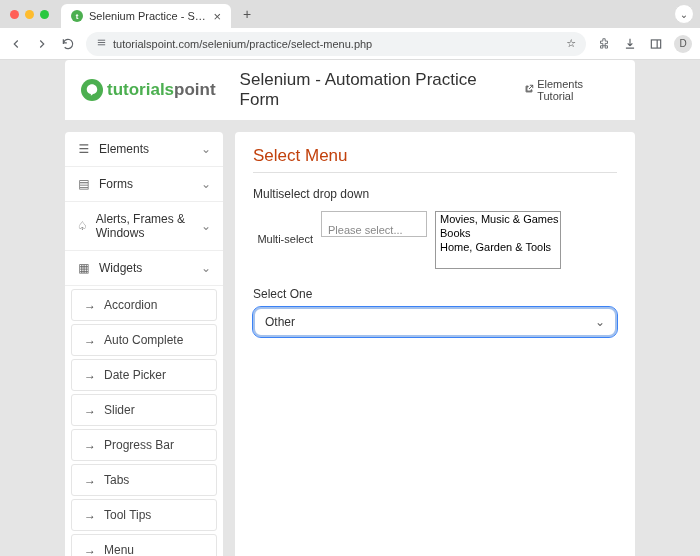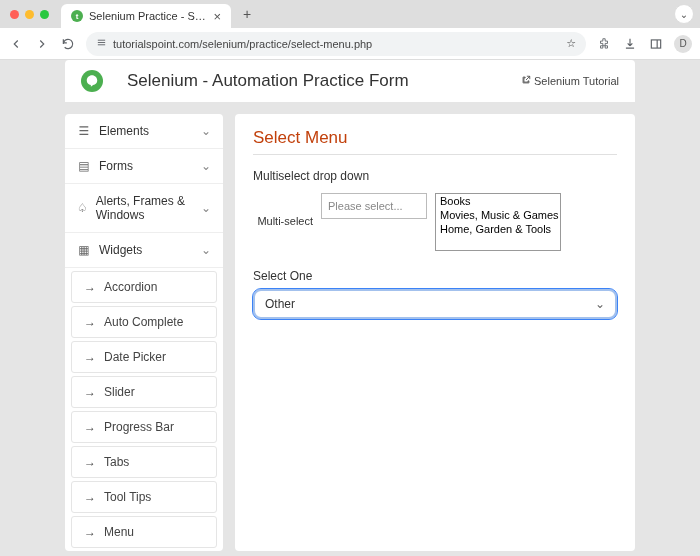--- a/index.html
+++ b/index.html
@@ -50,21 +50,21 @@
     .sb-item { display:flex; align-items:center; padding:8px 12px; border:1px solid #e5e5e5; margin:3px 6px; border-radius:3px; gap:8px; color:#444; cursor:pointer;}
     .sb-item .arrow { font-size:12px;}
     
     
     .main-panel { flex:1; background:#fff; border-radius:4px; padding:14px 18px;}
     .main-heading { font-size:17px; color:#c2410c; margin-bottom:6px; font-weight:500;}
     .hr { border:none; border-top:1px solid #e0e0e0; margin-bottom:14px;}
     .subheading { font-size:12px; color:#333; margin-bottom:10px;}
     .multi-row { display:flex; align-items:flex-start; gap:8px; margin-bottom:18px;}
     .multi-label { font-size:11px; color:#333; padding-top:22px; width:60px; text-align:right;}
-    .single-select-input { flex:0 0 106px; height:22px; border:1px solid #bbb; font-size:11px; color:#888; padding:12px 6px; display:flex; align-items:center;}
+    .single-select-input { flex:0 0 106px; height:22px; border:1px solid #bbb; font-size:11px; color:#888; padding:12px 6px; display:flex; }
     .multi-list { border:1px solid #999; font-size:11px; background:#fff; width:126px; overflow-y:scroll; height:58px;}
     .multi-list .opt { padding:1px 4px; white-space:nowrap; cursor:pointer;}
     .select-one label { font-size:12px; color:#333; display:block; margin-bottom:6px;}
     .select-one-box { border:2px solid #a3c1ed; border-radius:8px; padding:6px 10px; display:flex; align-items:center; font-size:12px; color:#333; cursor:pointer; outline:1px solid #3b82f6; outline-offset:0;}
     .select-one-box .chev { margin-left:auto; color:#666;}
   </style>
 </head>
 <body>
 
 <div class="browser-chrome">
@@ -133,29 +133,30 @@
 
 <div class="page-wrap">
   <div class="page-container">
     <div class="page-header">
       <div class="logo">
         <div class="logo-badge">
           <svg viewBox="0 0 24 24">
               <path d="M12 2C7 2 3 6 3 11c0 4 3 7 7 8v3l4-3c4-1 7-4 7-8 0-5-4-9-9-9z" fill="#fff"></path>
             </svg>
         </div>
+        <span class="logo-text"><span class="green">tutorials</span><span class="gray">point</span></span>
       </div>
       <span class="page-title">Selenium - Automation Practice Form</span>
       <a class="tutorial-link">
         <span>
           <svg width="10" height="10" viewBox="0 0 24 24">
               <path d="M14 3h7v7M21 3l-9 9M5 5h5v2H7v10h10v-3h2v5H5V5z" stroke="#444" stroke-width="2" fill="none"></path>
             </svg>
         </span>
-        <span>Selenium Tutorial</span>
+        <span>Elements Tutorial</span>
       </a>
     </div>
 
     <div class="content-row">
       <div class="sidebar">
         <div class="sb-cat">
           <span class="sb-icon">☰</span>
           <span>Elements</span>
           <span class="chev">⌄</span>
         </div>
@@ -213,22 +214,22 @@
       <div class="main-panel">
         <h1 class="main-heading">Select Menu</h1>
         <hr class="hr">
         <div class="subheading">Multiselect drop down</div>
         <div class="multi-row">
           <div class="multi-label">Multi-select</div>
           <div class="single-select-input">
             <span>Please select...</span>
           </div>
           <div class="multi-list">
+            <div class="opt">Movies, Music &amp; Games</div>
             <div class="opt">Books</div>
-            <div class="opt">Movies, Music &amp; Games</div>
             <div class="opt">Home, Garden &amp; Tools</div>
           </div>
         </div>
         <div class="select-one">
           <label>Select One</label>
           <div class="select-one-box">
             <span>Other</span>
             <span class="chev">⌄</span>
           </div>
         </div>

